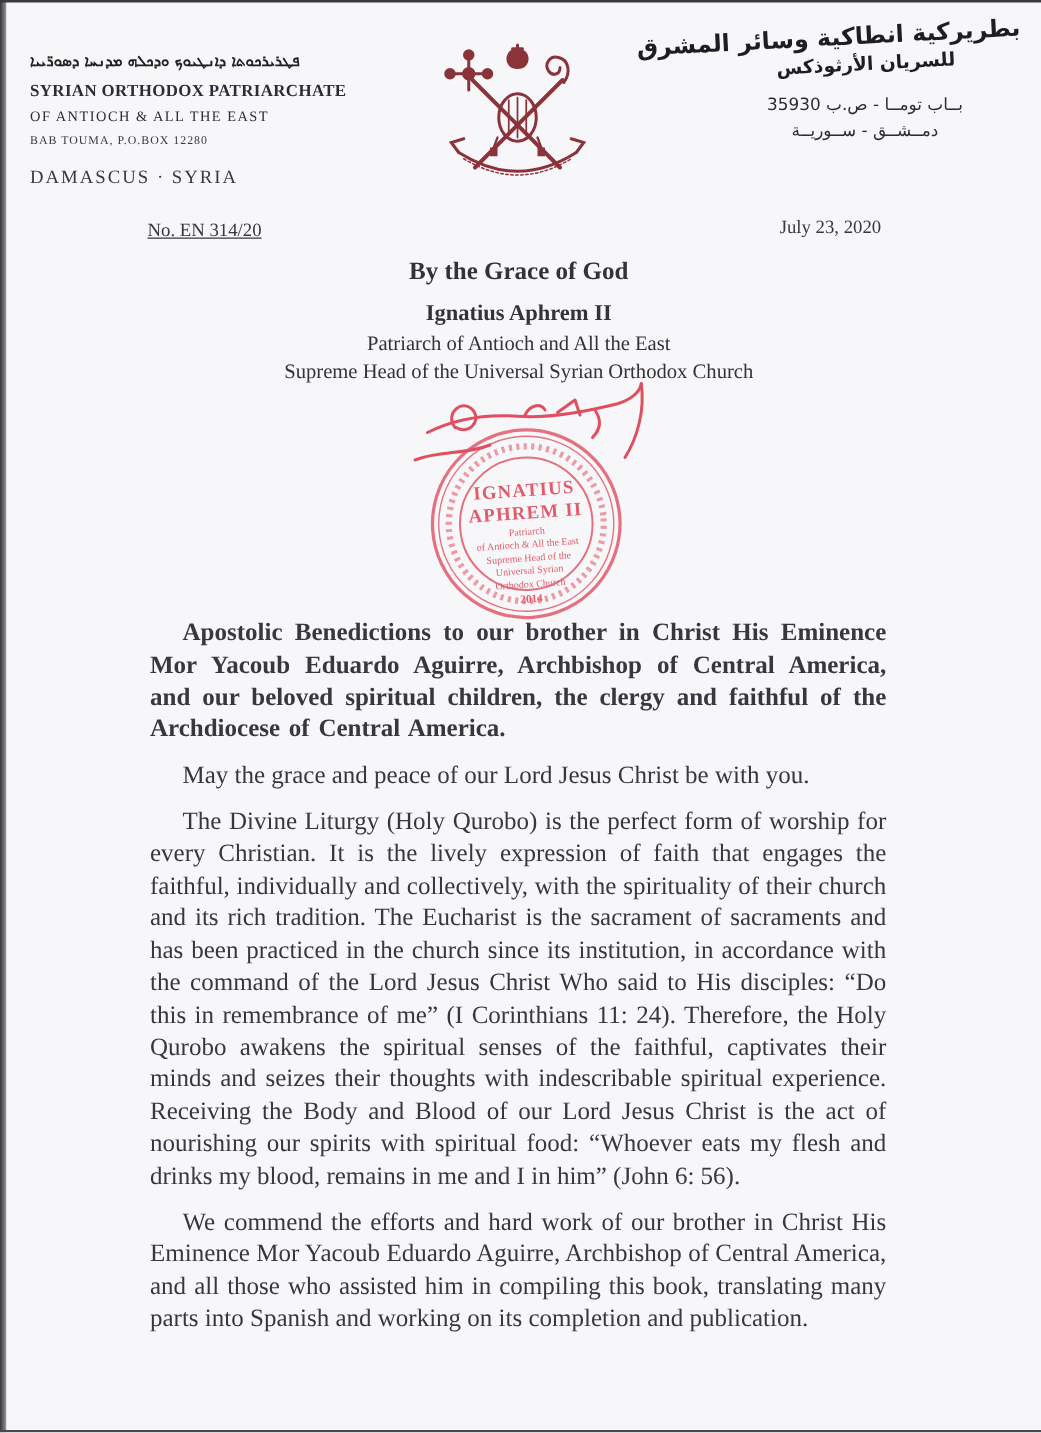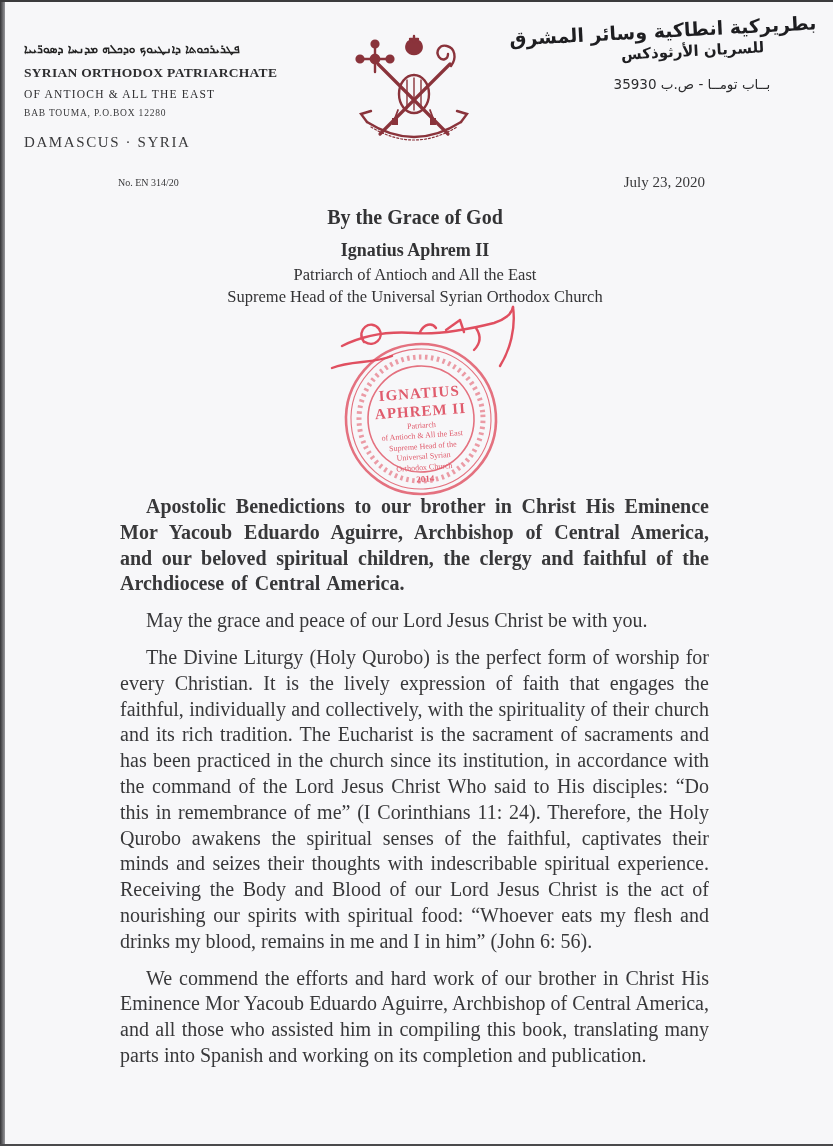--- a/index.html
+++ b/index.html
@@ -26,21 +26,21 @@
   .crest{position:absolute;left:351px;top:30px;width:126px;height:130px;}
 
   .lh-right{position:absolute;right:16px;top:18px;width:250px;text-align:center;}
   .calli{direction:rtl;color:#1e1e21;transform:rotate(-3deg);}
   .calli .c1{font-family:"DejaVu Sans",sans-serif;font-size:19px;font-weight:bold;white-space:nowrap;}
   .calli .c2{font-family:"DejaVu Sans",sans-serif;font-size:15px;font-weight:bold;margin-top:2px;}
   .ar-addr{direction:rtl;margin-top:14px;color:#2c2c2e;}
   .ar-addr div{font-family:"DejaVu Sans",sans-serif;font-size:13.5px;line-height:21px;white-space:nowrap;}
 
   
-  .ref-no{position:absolute;left:118px;top:177px;font-size:10px;}
+  .ref-no{position:absolute;left:118px;top:177px;font-size:15px;text-decoration:underline;}
   .date{position:absolute;right:128px;top:174px;font-size:15px;}
 
   
   .heading{position:absolute;left:120px;top:206px;width:590px;text-align:center;color:#333335;}
   .heading .grace{font-size:20px;font-weight:bold;}
   .heading .pname{font-size:18px;font-weight:bold;margin-top:11px;}
   .heading .t1{font-size:16.5px;margin-top:4px;}
   .heading .t2{font-size:16.5px;margin-top:2px;}
 
   
@@ -112,20 +112,21 @@
     </svg>
   </div>
 
   <div class="lh-right">
     <div class="calli">
       <div class="c1">بطريركية انطاكية وسائر المشرق</div>
       <div class="c2">للسريان الأرثوذكس</div>
     </div>
     <div class="ar-addr">
       <div>بــاب تومــا - ص.ب 35930</div>
+      <div>دمــشــق - ســوريــة</div>
     </div>
   </div>
 
   <div class="ref-no">No. EN 314/20</div>
   <div class="date">July 23, 2020</div>
 
   <div class="heading">
     <div class="grace">By the Grace of God</div>
     <div class="pname">Ignatius Aphrem II</div>
     <div class="t1">Patriarch of Antioch and All the East</div>

